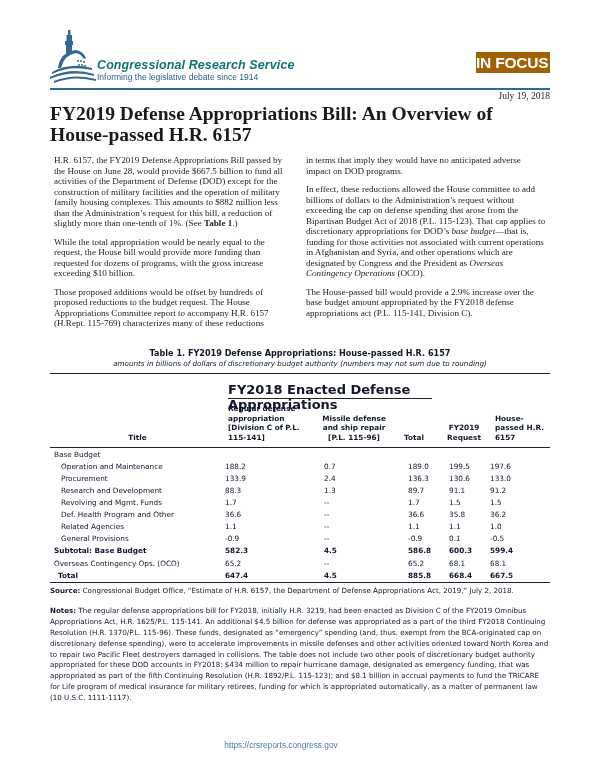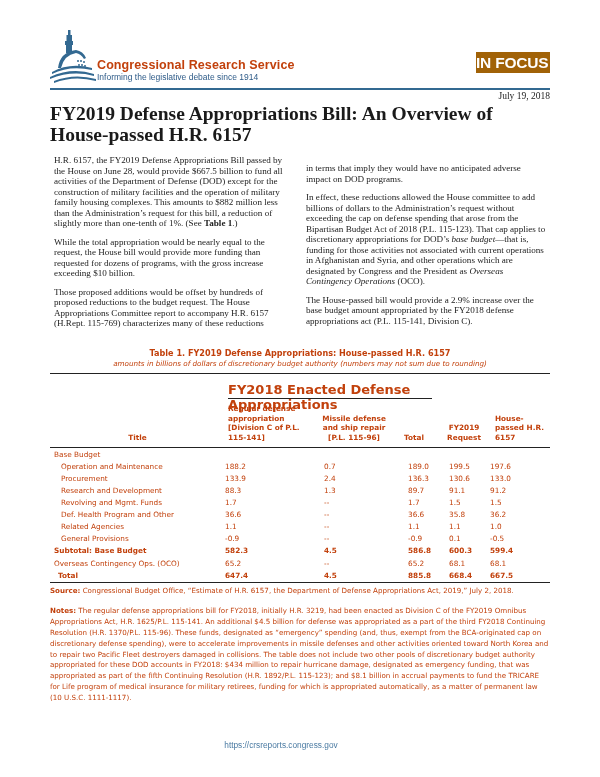--- a/index.html
+++ b/index.html
@@ -2,35 +2,35 @@
 <html><head>
 <meta charset="utf-8">
 <style>
   * { box-sizing: border-box; margin: 0; padding: 0; }
   html, body { width: 600px; height: 777px; background: #ffffff; overflow: hidden; }
   body { position: relative; font-family: "Liberation Serif", serif; color: #1a1a1a; }
 
   .header { position: absolute; left: 50px; top: 24px; width: 500px; height: 66px; }
   .logo-mark { position: absolute; left: 0; top: 4px; width: 46px; height: 56px; }
   .logo-text { position: absolute; left: 47px; top: 34px; }
-  .logo-name { font-family: "Liberation Sans", sans-serif; font-weight: bold; font-size: 12.5px; color: #c2410c; letter-spacing: 0.1px; line-height: 14px; }
+  .logo-name { font-family: "Liberation Sans", sans-serif; font-weight: bold; font-style: italic; font-size: 12.5px; color: #0f766e; letter-spacing: 0.1px; line-height: 14px; }
   .logo-tag { font-family: "Liberation Sans", sans-serif; font-size: 8.5px; color: #2e5b88; line-height: 10px; }
   .infocus { position: absolute; right: 0; top: 28px; width: 74px; height: 21px; background: #a16207; color: #fff; font-family: "Liberation Sans", sans-serif; font-weight: bold; font-size: 15.5px; line-height: 21px; text-align: left; letter-spacing: -0.2px; }
   .header-rule { position: absolute; left: 50px; top: 88px; width: 500px; height: 1.5px; background: #336991; }
 
   .date { position: absolute; right: 50px; top: 91px; font-size: 9.5px; color: #222; }
 
   .title { position: absolute; left: 50px; top: 103px; width: 500px; font-weight: bold; font-size: 19.5px; line-height: 21px; color: #1a1a1a; }
 
   .col { position: absolute; top: 155px; width: 240px; font-size: 9.1px; line-height: 10.5px; color: #222; }
   .col.left { left: 54px; }
-  .col.right { left: 306px; margin-top: 8px; }
+  .col.right { left: 306px; }
   .col p { margin-bottom: 8px; }
 
-  .table-wrap { position: absolute; left: 50px; top: 348px; width: 500px; font-family: "DejaVu Sans", sans-serif; color: #c2410c; }
+  .table-wrap { position: absolute; left: 50px; top: 348px; width: 500px; font-family: "DejaVu Sans", sans-serif; color: #0f172a; }
   .t-caption { text-align: center; font-weight: bold; font-size: 8.1px; line-height: 10px; }
   .t-subcaption { text-align: center; font-size: 7.2px; line-height: 10px; margin-top: 1px; font-style: italic; }
   .rule-top { height: 1px; background: #222; margin-top: 4px; }
   .grp-head { position: relative; height: 26px; }
   .grp-label { position: absolute; left: 178px; width: 204px; top: 8px; text-align: left; font-weight: bold; font-size: 13px; }
   .grp-rule { position: absolute; left: 178px; width: 204px; top: 24px; height: 1px; background: #222; }
   .col-head { position: relative; height: 47px; font-weight: bold; font-size: 7.3px; line-height: 9.5px; }
   .col-head div { position: absolute; bottom: 5px; }
   .rule-head { height: 1.2px; background: #222; }
 

